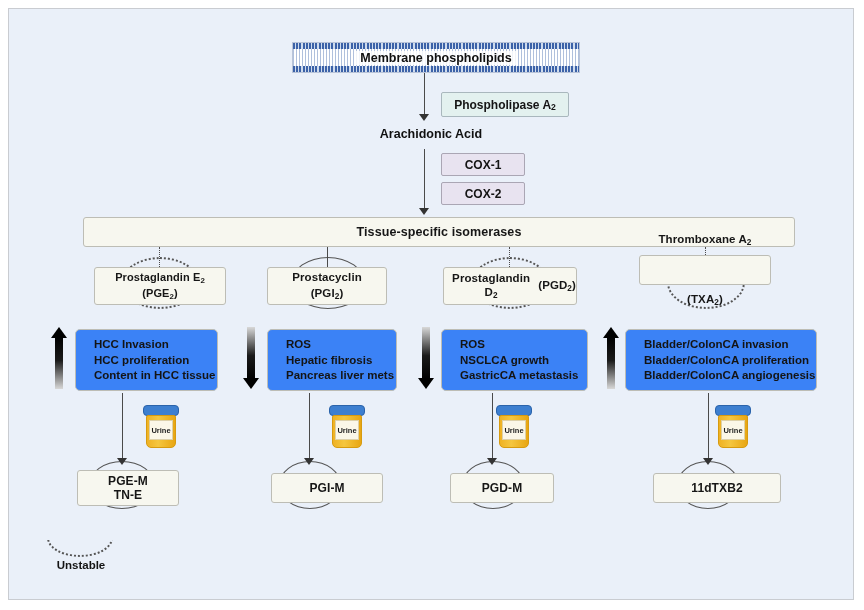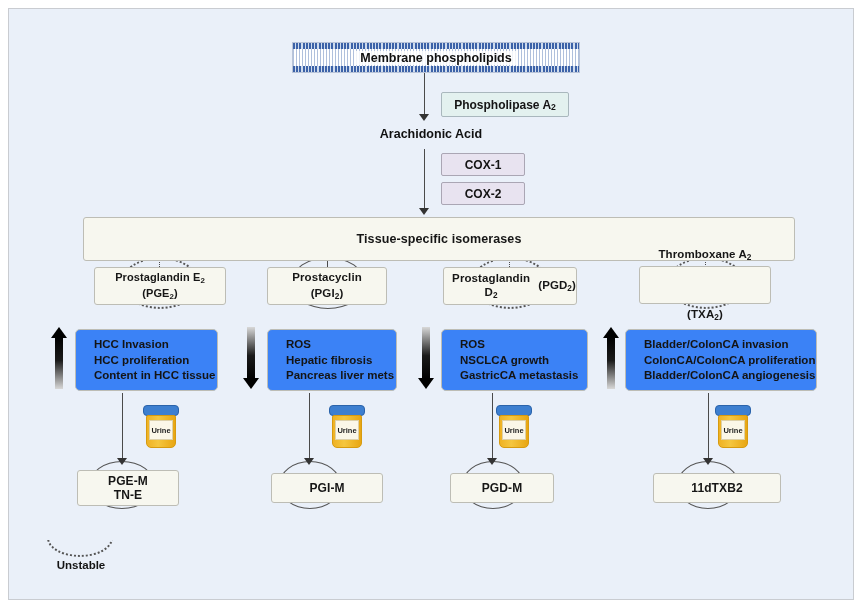--- a/index.html
+++ b/index.html
@@ -53,21 +53,21 @@
   .chip.teal{background:#e3f1ef;border:1px solid #a9b7bd;}
   .chip.lav{background:#e8e3f0;border:1px solid #aaa6b4;}
 
   #arachidonic{
     position:absolute;left:332px;top:118px;width:180px;height:18px;
     text-align:center;font-size:12.5px;font-weight:bold;color:#101010;z-index:6;
   }
 
   
   #isomerases{
-    position:absolute;left:74px;top:208px;width:712px;height:44px;
+    position:absolute;left:74px;top:208px;width:712px;height:30px;
     font-size:12.5px;
   }
 
   
   .vline{position:absolute;width:0;border-left:1.6px solid #4a4a4a;z-index:3;}
   .vdot{position:absolute;width:0;border-left:1.6px dotted #4a4a4a;z-index:3;}
   .arrowhead{
     position:absolute;width:0;height:0;z-index:3;
     border-left:5px solid transparent;border-right:5px solid transparent;
     border-top:7px solid #333;
@@ -227,32 +227,32 @@
   <div class="cup" style="left:487px;top:396px;">
     <div class="lid"></div>
     <div class="body"></div>
     <div class="lbl">Urine</div>
   </div>
   <div class="circ solid" style="left:453px;top:452px;width:62px;height:48px;"></div>
   <div class="node" style="left:441px;top:464px;width:104px;height:30px;font-size:12px;">PGD-M</div>
 
   <div class="vdot" style="left:696px;top:238px;height:22px;"></div>
   <div class="circ dotted" style="left:658px;top:248px;width:78px;height:52px;"></div>
-  <div class="node" style="left:630px;top:257px;width:132px;height:38px;flex-direction:column;font-size:11.5px;line-height:14px;gap:44px;">
+  <div class="node" style="left:630px;top:246px;width:132px;height:30px;flex-direction:column;font-size:11.5px;line-height:14px;gap:44px;">
     <div><span>Thromboxane A</span><sub>2</sub></div>
     <div><span>(TXA</span><sub>2</sub><span>)</span></div>
   </div>
 
   <div class="bigarrow up" style="left:594px;top:318px;height:62px;">
     <div class="head"></div>
     <div class="shaft"></div>
   </div>
   <div class="effect" style="left:616px;top:320px;width:192px;height:62px;">
     <div>Bladder/ColonCA invasion</div>
-    <div>ColonCA/ColonCA proliferation</div>
+    <div>Bladder/ColonCA proliferation</div>
     <div>Bladder/ColonCA angiogenesis</div>
   </div>
 
   <div class="vline" style="left:699px;top:384px;height:69px;"></div>
   <div class="arrowhead" style="left:694px;top:449px;"></div>
   <div class="cup" style="left:706px;top:396px;">
     <div class="lid"></div>
     <div class="body"></div>
     <div class="lbl">Urine</div>
   </div>

